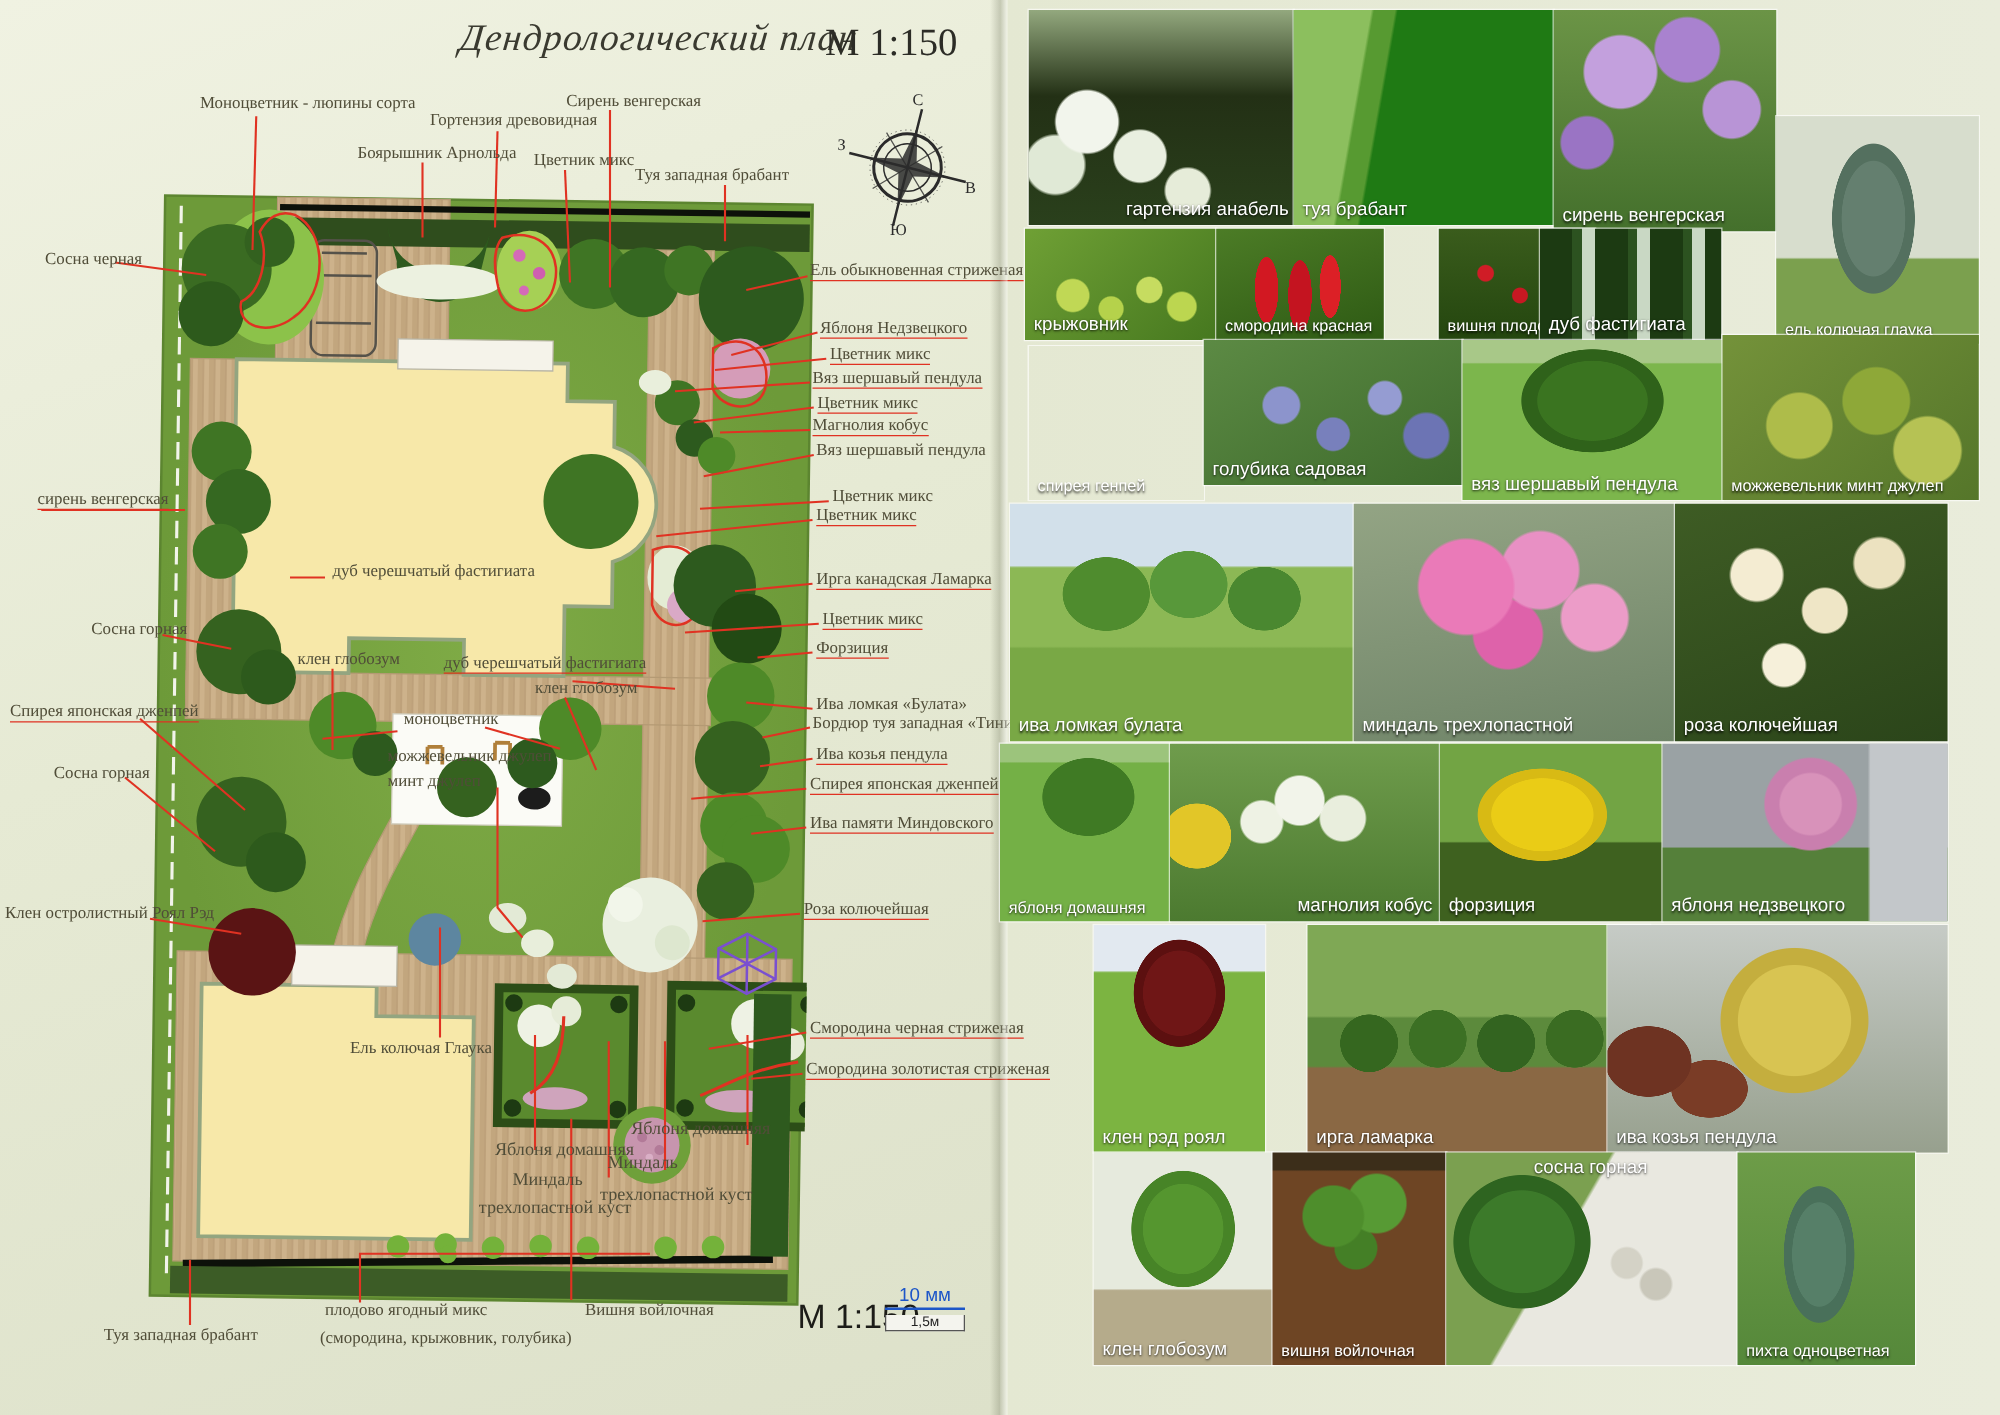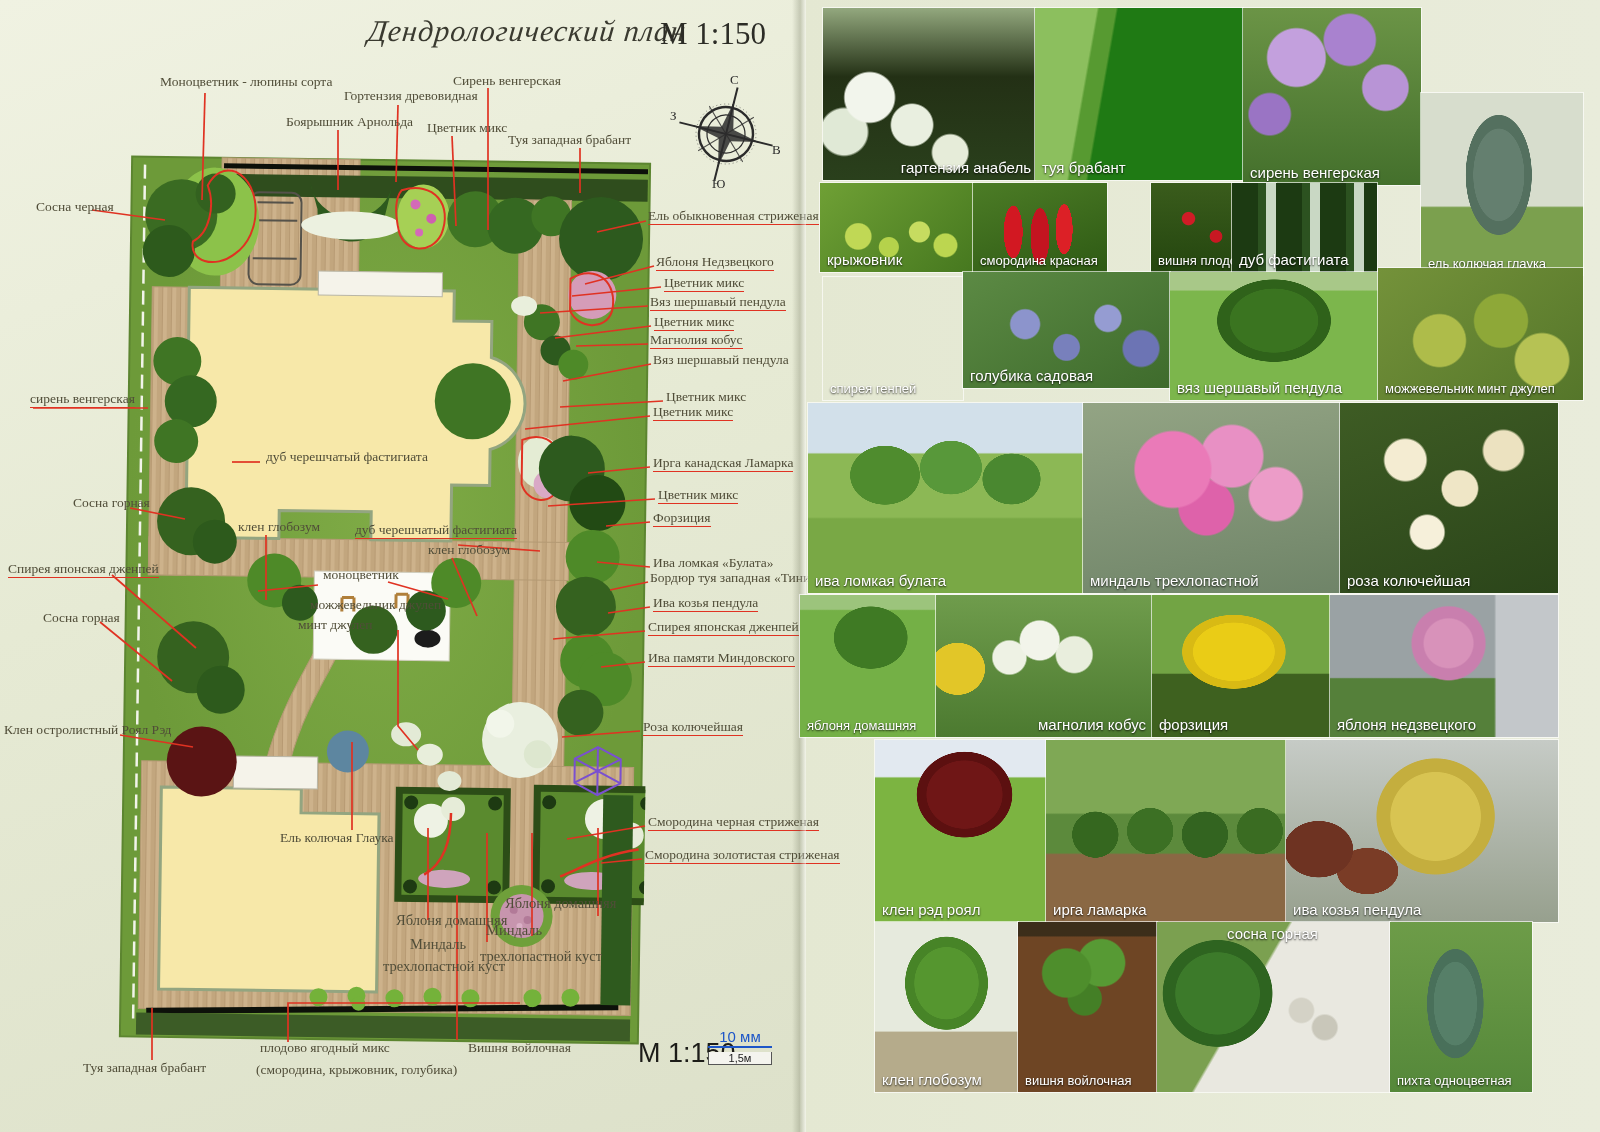--- a/index.html
+++ b/index.html
@@ -41,21 +41,21 @@
   .ph9{background:radial-gradient(circle at 30% 45%,#8c94cc 0 9%,transparent 10%),radial-gradient(circle at 50% 65%,#7880bc 0 10%,transparent 11%),radial-gradient(circle at 70% 40%,#959cd2 0 8%,transparent 9%),radial-gradient(circle at 86% 66%,#6c74b4 0 9%,transparent 10%),linear-gradient(150deg,#5c8a44 0%,#3e6b2c 100%);}
   .ph10{background:radial-gradient(ellipse 34% 40% at 50% 38%,#3a7420 0 62%,#2f621a 63% 80%,transparent 81%),linear-gradient(180deg,#a8c888 0 14%,#7cb64c 15% 100%);}
   .ph11{background:radial-gradient(circle at 30% 55%,#aebc4a 0 16%,transparent 17%),radial-gradient(circle at 60% 40%,#8ea838 0 18%,transparent 19%),radial-gradient(circle at 80% 70%,#b6c254 0 14%,transparent 15%),linear-gradient(140deg,#74923a 0%,#55762a 100%);}
   .ph12{background:radial-gradient(ellipse 18% 22% at 28% 38%,#4f8c2e 0 70%,transparent 71%),radial-gradient(ellipse 16% 20% at 52% 34%,#58983a 0 70%,transparent 71%),radial-gradient(ellipse 15% 19% at 74% 40%,#4a8830 0 70%,transparent 71%),linear-gradient(180deg,#d2e0ea 0 26%,#8cb855 27% 60%,#79a845 61% 100%);}
   .ph13{background:radial-gradient(circle at 35% 35%,#ea7ab8 0 18%,transparent 19%),radial-gradient(circle at 58% 28%,#e890c4 0 15%,transparent 16%),radial-gradient(circle at 48% 55%,#de62aa 0 16%,transparent 17%),radial-gradient(circle at 75% 48%,#ec9cc8 0 12%,transparent 13%),linear-gradient(170deg,#93a484 0%,#6f8468 100%);}
   .ph14{background:radial-gradient(circle at 30% 30%,#f4ecd2 0 10%,transparent 11%),radial-gradient(circle at 55% 45%,#efe6c6 0 11%,transparent 12%),radial-gradient(circle at 40% 68%,#f6f0da 0 9%,transparent 10%),radial-gradient(circle at 75% 25%,#ece2c0 0 9%,transparent 10%),linear-gradient(160deg,#3e5c24 0%,#2b451a 100%);}
   .ph15{background:radial-gradient(ellipse 42% 34% at 52% 30%,#3f7a24 0 64%,transparent 65%),linear-gradient(180deg,#9cc47c 0 10%,#74b046 11% 100%);}
   .ph16{background:radial-gradient(circle at 48% 32%,#f2f4ea 0 13%,transparent 14%),radial-gradient(circle at 64% 42%,#e9eedd 0 11%,transparent 12%),radial-gradient(circle at 34% 44%,#eef2e4 0 10%,transparent 11%),radial-gradient(ellipse 18% 26% at 10% 52%,#e2c628 0 70%,transparent 71%),linear-gradient(180deg,#6f9c4c 0%,#4c7a30 100%);}
   .ph17{background:radial-gradient(ellipse 38% 34% at 46% 40%,#eacc16 0 60%,#d8ba14 61% 76%,transparent 77%),linear-gradient(180deg,#72a444 0 55%,#3e611f 56% 100%);}
   .ph18{background:linear-gradient(90deg,transparent 0 72%,#c3c7ca 73% 100%),radial-gradient(circle at 52% 34%,#d892ba 0 16%,#c97fae 17% 24%,transparent 25%),linear-gradient(180deg,#9aa2a4 0 58%,#55803a 59% 100%);}
-  .ph19{background:radial-gradient(ellipse 34% 30% at 50% 30%,#6f1616 0 62%,#5c1010 63% 78%,transparent 79%),linear-gradient(180deg,#e2e9f0 0 20%,#7cb441 21% 100%);padding-left:42px;}
+  .ph19{background:radial-gradient(ellipse 34% 30% at 50% 30%,#6f1616 0 62%,#5c1010 63% 78%,transparent 79%),linear-gradient(180deg,#e2e9f0 0 20%,#7cb441 21% 100%);}
   .ph20{background:radial-gradient(ellipse 12% 18% at 18% 52%,#35671f 0 70%,transparent 71%),radial-gradient(ellipse 12% 18% at 38% 50%,#3c7024 0 70%,transparent 71%),radial-gradient(ellipse 12% 18% at 58% 52%,#336420 0 70%,transparent 71%),radial-gradient(ellipse 12% 18% at 78% 50%,#3a6c22 0 70%,transparent 71%),linear-gradient(180deg,#7fa855 0 40%,#5c8a3c 41% 62%,#8a6844 63% 100%);margin-left:34px;}
   .ph21{background:radial-gradient(ellipse 30% 44% at 55% 42%,#d8c452 0 55%,#c4ae3e 56% 72%,transparent 73%),radial-gradient(ellipse 18% 22% at 12% 60%,#6e3322 0 70%,transparent 71%),radial-gradient(ellipse 16% 18% at 30% 72%,#7a3c26 0 70%,transparent 71%),linear-gradient(180deg,#c6cbc6 0%,#97a08e 100%);}
   .ph22{background:radial-gradient(ellipse 36% 34% at 50% 36%,#55962f 0 62%,#478427 63% 80%,transparent 81%),linear-gradient(180deg,#e6eadd 0 64%,#b5ab8b 65% 100%);}
   .ph23{background:radial-gradient(circle at 35% 30%,#4e8e2c 0 16%,transparent 17%),radial-gradient(circle at 60% 24%,#579a34 0 15%,transparent 16%),radial-gradient(circle at 48% 45%,#447f26 0 14%,transparent 15%),linear-gradient(180deg,#3c2e1a 0 8%,#6e4524 9% 100%);}
   .ph24{background:radial-gradient(ellipse 30% 40% at 26% 42%,#3c7a2a 0 60%,#2e6420 61% 78%,transparent 79%),radial-gradient(circle at 62% 52%,#d4d2c6 0 7%,transparent 8%),radial-gradient(circle at 72% 62%,#c9c7ba 0 6%,transparent 7%),linear-gradient(120deg,#7ba050 0 40%,#e9e8e0 41% 100%);}
   .ph25{background:radial-gradient(ellipse 26% 42% at 46% 48%,#567f68 0 58%,#49705a 59% 76%,transparent 77%),linear-gradient(180deg,#6d9c48 0%,#55883a 100%);}
 </style>
 </head>
 <body>
 
@@ -346,21 +346,21 @@
     <div class="lbl" style="left:73px;top:495px">Сосна горная</div>
     <div class="lbl" style="left:238px;top:519px">клен глобозум</div>
     <div class="lbl u" style="left:355px;top:522px">дуб черешчатый фастигиата</div>
     <div class="lbl u" style="left:653px;top:510px">Форзиция</div>
     <div class="lbl" style="left:428px;top:542px">клен глобозум</div>
     <div class="lbl" style="left:653px;top:555px">Ива ломкая «Булата»</div>
     <div class="lbl" style="left:650px;top:570px">Бордюр туя западная «Тини тим»</div>
     <div class="lbl u" style="left:8px;top:561px">Спирея японская дженпей</div>
     <div class="lbl" style="left:323px;top:567px">моноцветник</div>
     <div class="lbl" style="left:310px;top:597px">можжевельник джулеп</div>
-    <div class="lbl" style="left:298px;top:617px">минт джулеп</div>
+    <div class="lbl" style="left:310px;top:617px">минт джулеп</div>
     <div class="lbl u" style="left:653px;top:595px">Ива козья пендула</div>
     <div class="lbl" style="left:43px;top:610px">Сосна горная</div>
     <div class="lbl u" style="left:648px;top:619px">Спирея японская дженпей</div>
     <div class="lbl u" style="left:648px;top:650px">Ива памяти Миндовского</div>
     <div class="lbl" style="left:4px;top:722px">Клен остролистный Роял Рэд</div>
     <div class="lbl u" style="left:643px;top:719px">Роза колючейшая</div>
     <div class="lbl" style="left:280px;top:830px">Ель колючая Глаука</div>
     <div class="lbl u" style="left:648px;top:814px">Смородина черная стриженая</div>
     <div class="lbl u" style="left:645px;top:847px">Смородина золотистая стриженая</div>
     <div class="lbl big3" style="left:396px;top:913px">Яблоня домашняя</div>

